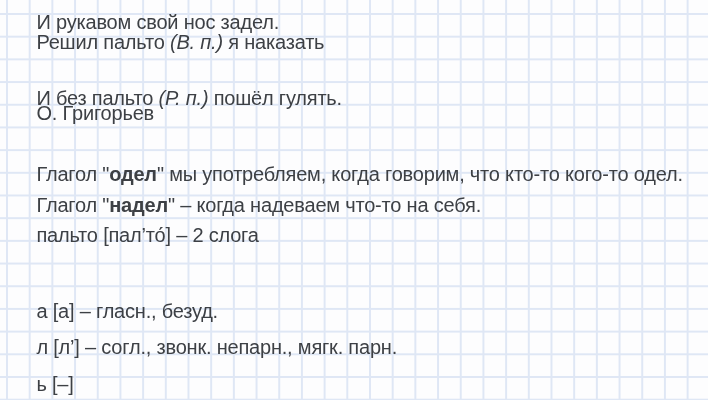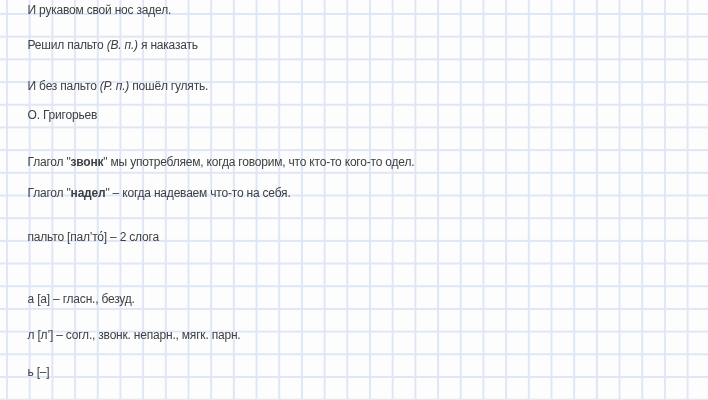--- a/index.html
+++ b/index.html
@@ -11,41 +11,41 @@
     width: 708px;
     height: 400px;
     overflow: hidden;
     background-color: #fdfdfe;
     background-image:
       linear-gradient(to right, #dfe7f5 0, #dfe7f5 2px, transparent 2px),
       linear-gradient(to bottom, #dfe7f5 0, #dfe7f5 2px, transparent 2px);
     background-size: 22.7px 22.7px;
     background-position: 6px 13px;
     font-family: "Liberation Sans", "DejaVu Sans", sans-serif;
-    font-size: 12px;
+    font-size: 20px;
     line-height: 1;
     letter-spacing: -0.2px;
     color: #3d4045;
   }
   .line {
     position: absolute;
     left: 15px;
     white-space: pre;
   }
   .it { font-style: italic; }
   .b  { font-weight: 700; }
   
   .l1  { top: -8px;  }
-  .l2  { top: 27px;  }
+  .l2  { top: 12px;  }
   .l3  { top: 68px;  }
-  .l4  { top: 97px;  }
+  .l4  { top: 83px;  }
   .l5  { top: 113px; }
   .l6  { top: 144px; }
   .l7  { top: 175px; }
-  .l8  { top: 219px; }
+  .l8  { top: 205px; }
   .l9  { top: 244px; }
   .l10 { top: 281px; }
   .l11 { top: 317px; }
   .l12 { top: 354px; }
   .l13 { top: 391px; }
 </style>
 </head>
 <body>
 
 <div class="page">
@@ -61,21 +61,21 @@
   <div class="line l3">
     <span>И без пальто </span><span class="it">(Р. п.)</span><span> пошёл гулять.</span>
   </div>
 
   <div class="line l4">
     <span>О. Григорьев</span>
   </div>
 
 
   <div class="line l6">
-    <span>Глагол "</span><span class="b">звонк</span><span>" мы употребляем, когда говорим, что кто-то кого-то одел.</span>
+    <span>Глагол "</span><span class="b">одел</span><span>" мы употребляем, когда говорим, что кто-то кого-то одел.</span>
   </div>
 
   <div class="line l7">
     <span>Глагол "</span><span class="b">надел</span><span>" – когда надеваем что-то на себя.</span>
   </div>
 
   <div class="line l8">
     <span>пальто [пал’то́] – 2 слога</span>
   </div>
 

